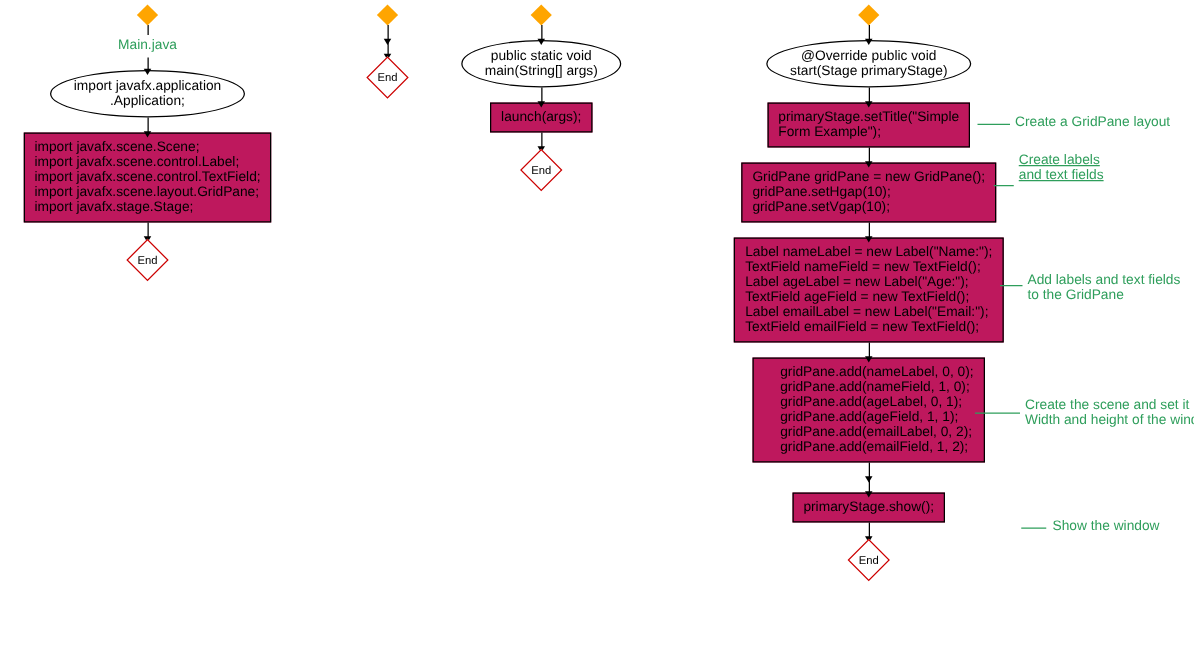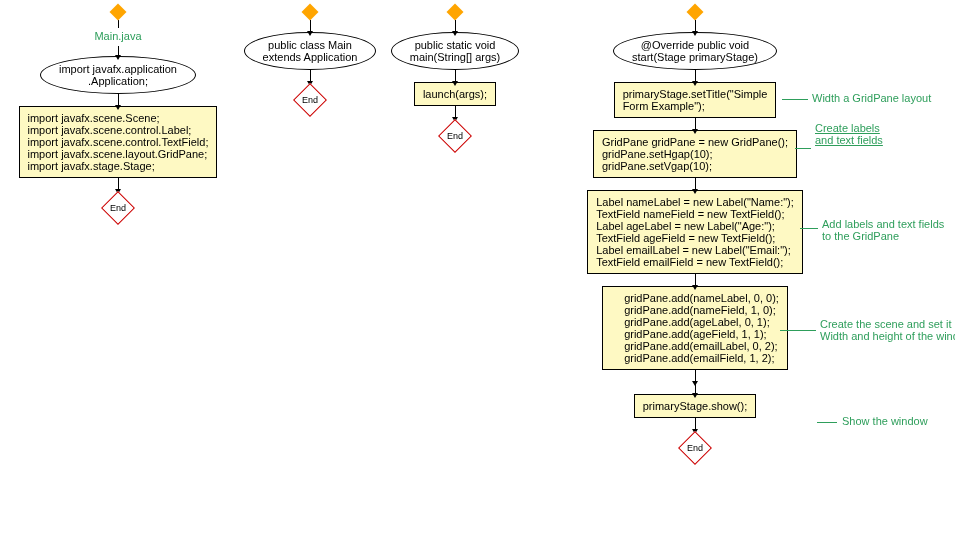--- a/index.html
+++ b/index.html
@@ -57,21 +57,21 @@
     border: 1px solid #000;
     border-radius: 50%;
     padding: 6px 18px;
     text-align: center;
     background: #fff;
     white-space: nowrap;
   }
   .box {
     border: 1px solid #000;
     padding: 5px 8px;
-    background: #fef9c3;
+    background: #be185d;
     text-align: left;
     white-space: nowrap;
   }
   .end-shape {
     width: 22px;
     height: 22px;
     border: 1px solid #c00;
     transform: rotate(45deg);
     display: flex;
     align-items: center;
@@ -114,29 +114,27 @@
 import javafx.stage.Stage;</div>
   <div class="connector" style="height:12px;"></div>
   <div class="end-shape">
       <span>End</span>
     </div>
 </div>
 
 <div class="column" style="left:240px; top:6px; width:140px;">
   <div class="arrow-start"></div>
   <div class="connector" style="height:12px;"></div>
-  <div class="ellipse" style="white-space:pre;">public class Main
-extends Application</div>
   <div class="connector" style="height:12px;"></div>
   <div class="end-shape">
       <span>End</span>
     </div>
 </div>
 
-<div class="column" style="left:390px; top:6px; width:130px;">
+<div class="column" style="left:368px; top:6px; width:130px;">
   <div class="arrow-start"></div>
   <div class="connector" style="height:12px;"></div>
   <div class="ellipse" style="white-space:pre;">public static void
 main(String[] args)</div>
   <div class="connector" style="height:12px;"></div>
   <div class="box">launch(args);</div>
   <div class="connector" style="height:12px;"></div>
   <div class="end-shape">
       <span>End</span>
     </div>
@@ -171,21 +169,21 @@
   <div class="connector" style="height:12px;"></div>
   <div class="connector" style="height:12px;"></div>
   <div class="box">primaryStage.show();</div>
   <div class="connector" style="height:12px;"></div>
   <div class="end-shape">
       <span>End</span>
     </div>
 </div>
 
 <div class="ann-line" style="left:782px; top:99px; width:26px;"></div>
-<div class="annotation" style="left:812px; top:92px;">Width a GridPane layout</div>
+<div class="annotation" style="left:812px; top:92px;">Create a GridPane layout</div>
 
 <div class="ann-line" style="left:795px; top:148px; width:16px;"></div>
 <div class="annotation" style="left:815px; top:122px; white-space:pre;text-decoration:underline;">Create labels
 and text fields</div>
 
 <div class="ann-line" style="left:800px; top:228px; width:18px;"></div>
 <div class="annotation" style="left:822px; top:218px; white-space:pre;">Add labels and text fields
 to the GridPane</div>
 
 <div class="ann-line" style="left:780px; top:330px; width:36px;"></div>

